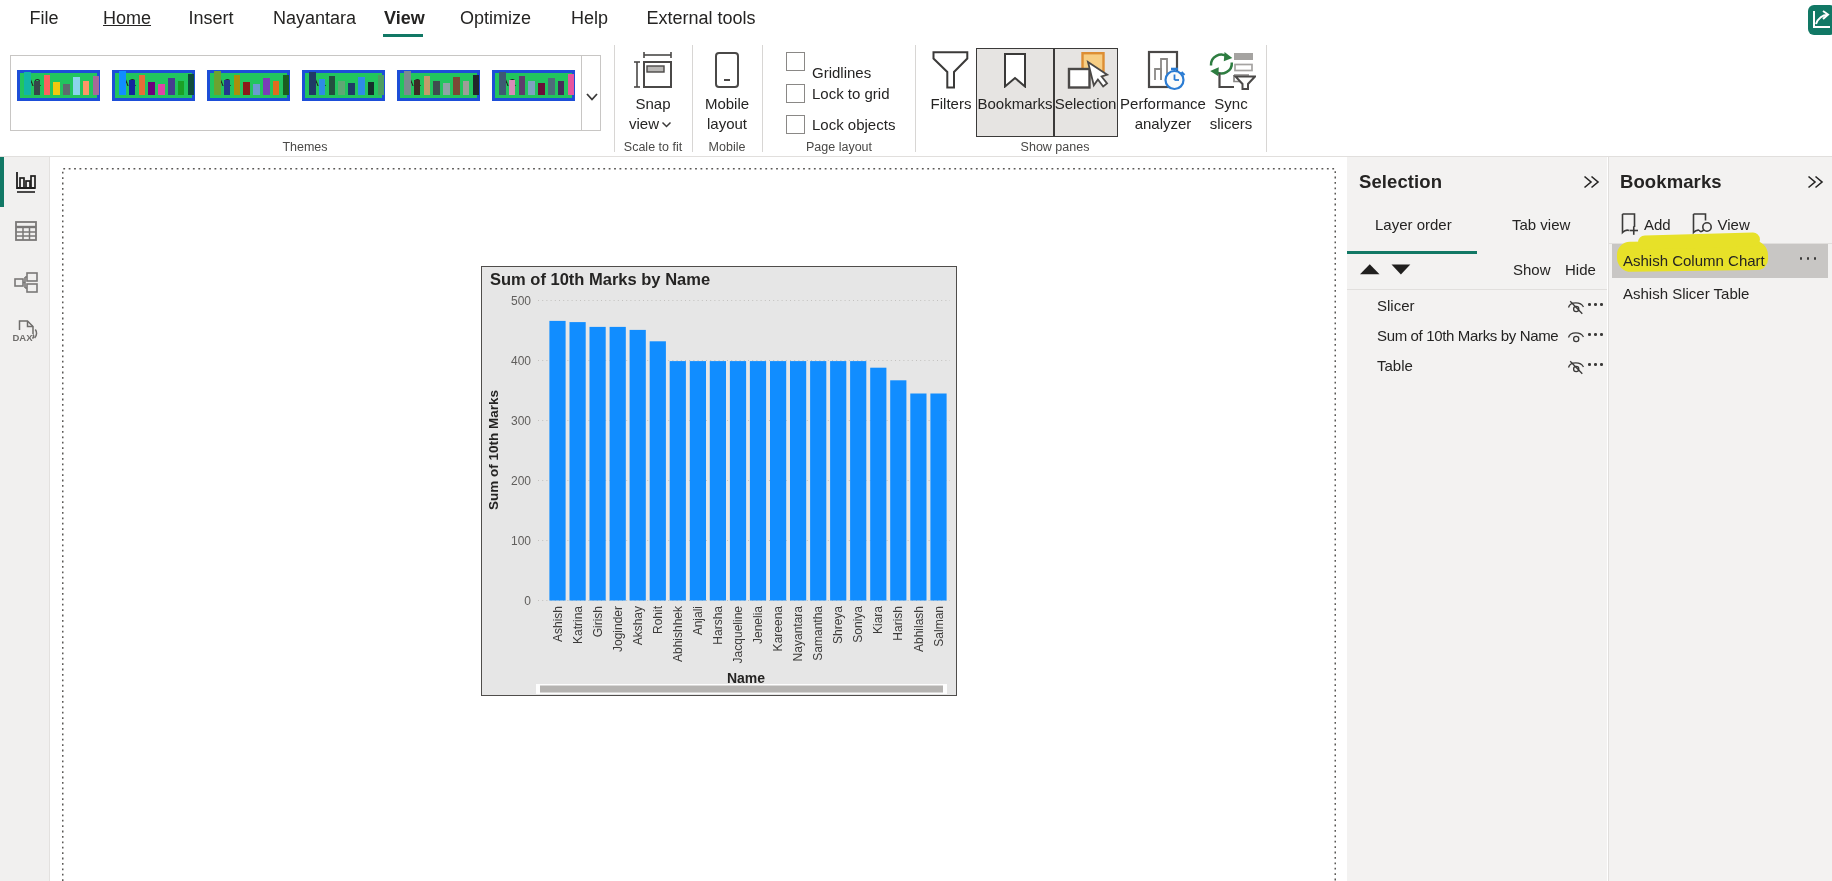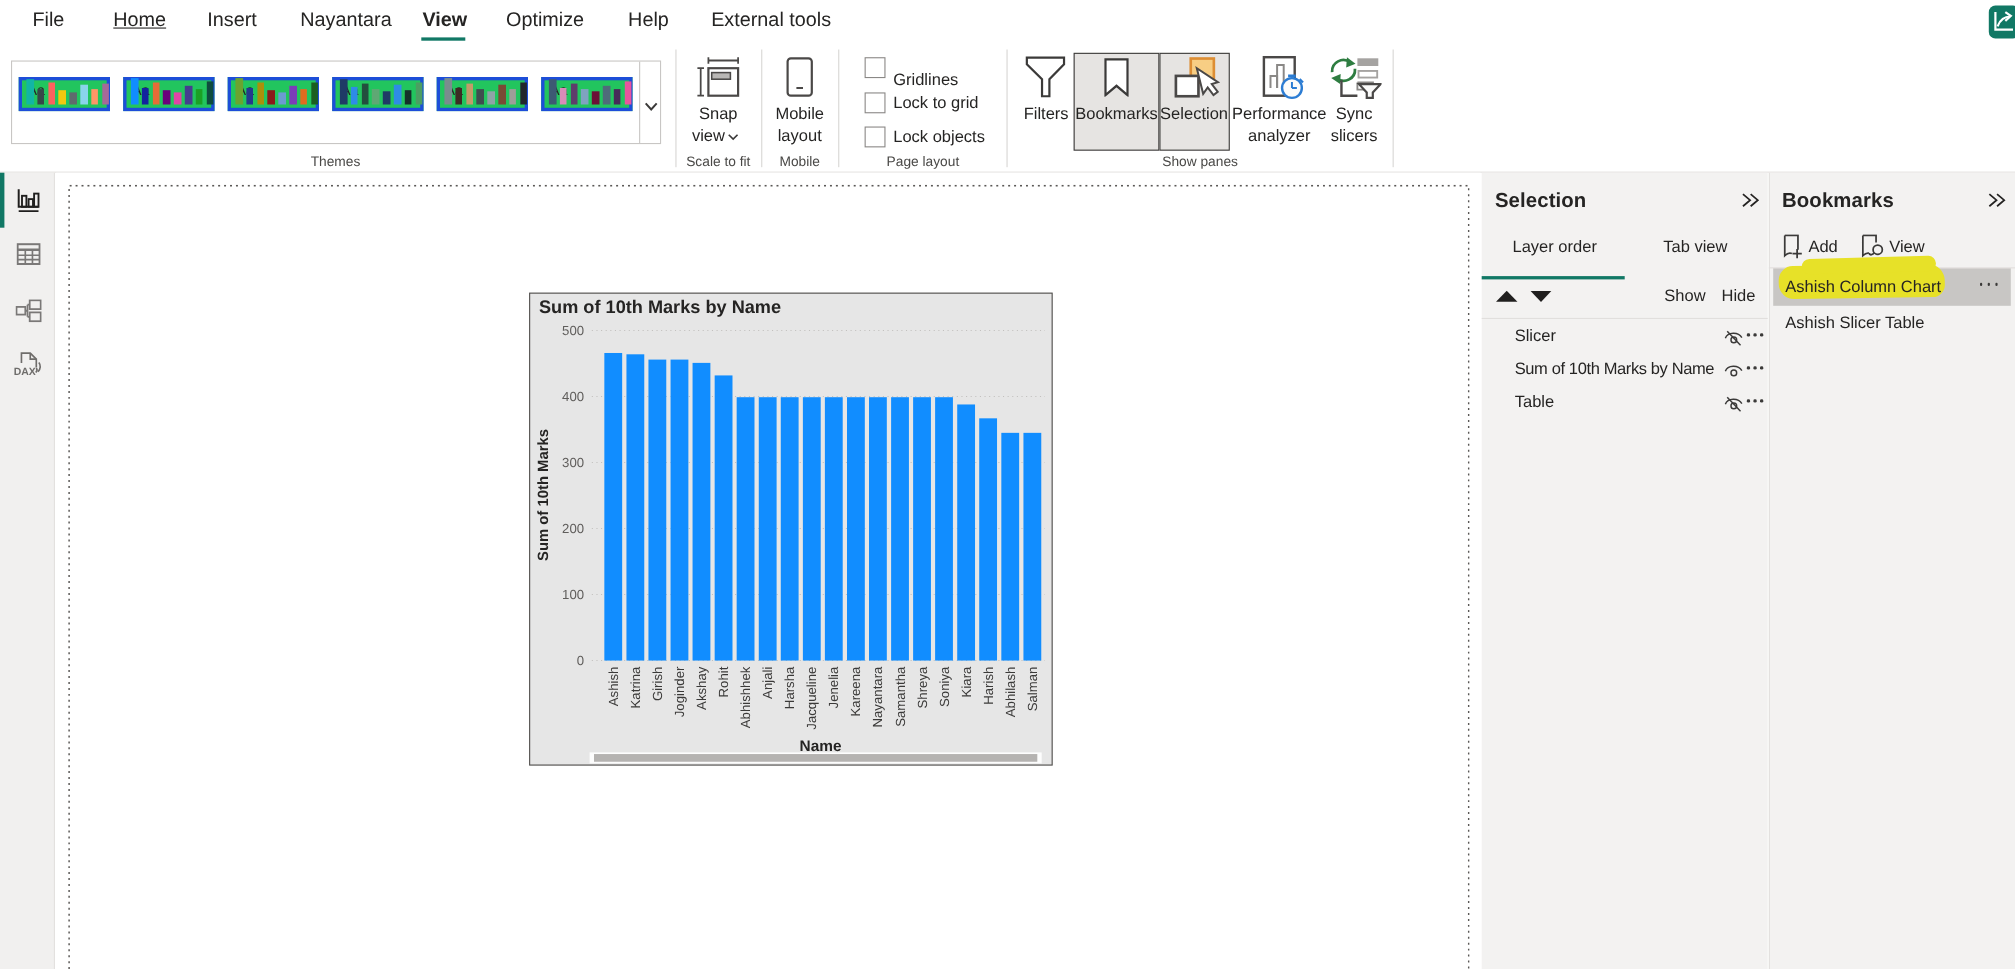--- a/index.html
+++ b/index.html
@@ -193,21 +193,21 @@
     <path d="M25.8 12.5 A 10.2 10.2 0 0 1 9.5 21.4" fill="none" stroke="#2e7d41" stroke-width="2.5"></path>
     <path d="M18.5 2 L26.3 8 L17.8 11.3 Z" fill="#2e7d41" stroke="none"></path>
     <path d="M12.3 26.3 L4.2 21 L12.8 17.2 Z" fill="#2e7d41" stroke="none"></path>
     <rect x="28" y="3" width="19" height="7" fill="#a5a3a1"></rect>
     <rect x="29" y="14.5" width="17" height="6" fill="none" stroke="#a5a3a1" stroke-width="1.7"></rect>
     <path d="M13.5 23 L13.5 37 L28 37" fill="none" stroke="#4a4847" stroke-width="2.2"></path>
     <path d="M28 25 L43 25 M28 25 L28 31.5 L35 31.5" fill="none" stroke="#8a8886" stroke-width="1.7"></path>
     <path d="M29.5 26.5 L49 26.5 L42 34 L42 39 L36.5 39 L36.5 34 Z" fill="#fbfbfa" stroke="#4a4847" stroke-width="2"></path>
   </svg>
   <div class="btnlabel" style="left:1196px; top:94px; width:70px;">Sync<br>slicers</div>
-  <div class="grplabel" style="left:1016px; width:150px;">Show panes</div>
+  <div class="grplabel" style="left:980px; width:150px;">Show panes</div>
 
   <div class="abs" style="left:0; top:157px; width:50px; height:724px; background:#f1f0ef; border-right:1px solid #e3e1df;"></div>
   <div class="abs" style="left:0; top:157px; width:4px; height:50px; background:#117865;"></div>
   <svg class="abs" style="left:15px; top:171px;" width="22" height="22" viewBox="0 0 22 22">
     <path d="M2 1 L2 17 L20 17" stroke="#201f1e" stroke-width="1.8" fill="none"></path>
     <rect x="5" y="7" width="4" height="10" fill="none" stroke="#201f1e" stroke-width="1.7"></rect>
     <rect x="11" y="10" width="4" height="7" fill="none" stroke="#201f1e" stroke-width="1.7"></rect>
     <rect x="16" y="5" width="4" height="12" fill="none" stroke="#201f1e" stroke-width="1.7"></rect>
     <line x1="2" y1="21" x2="20" y2="21" stroke="#201f1e" stroke-width="1.6"></line>
   </svg>

